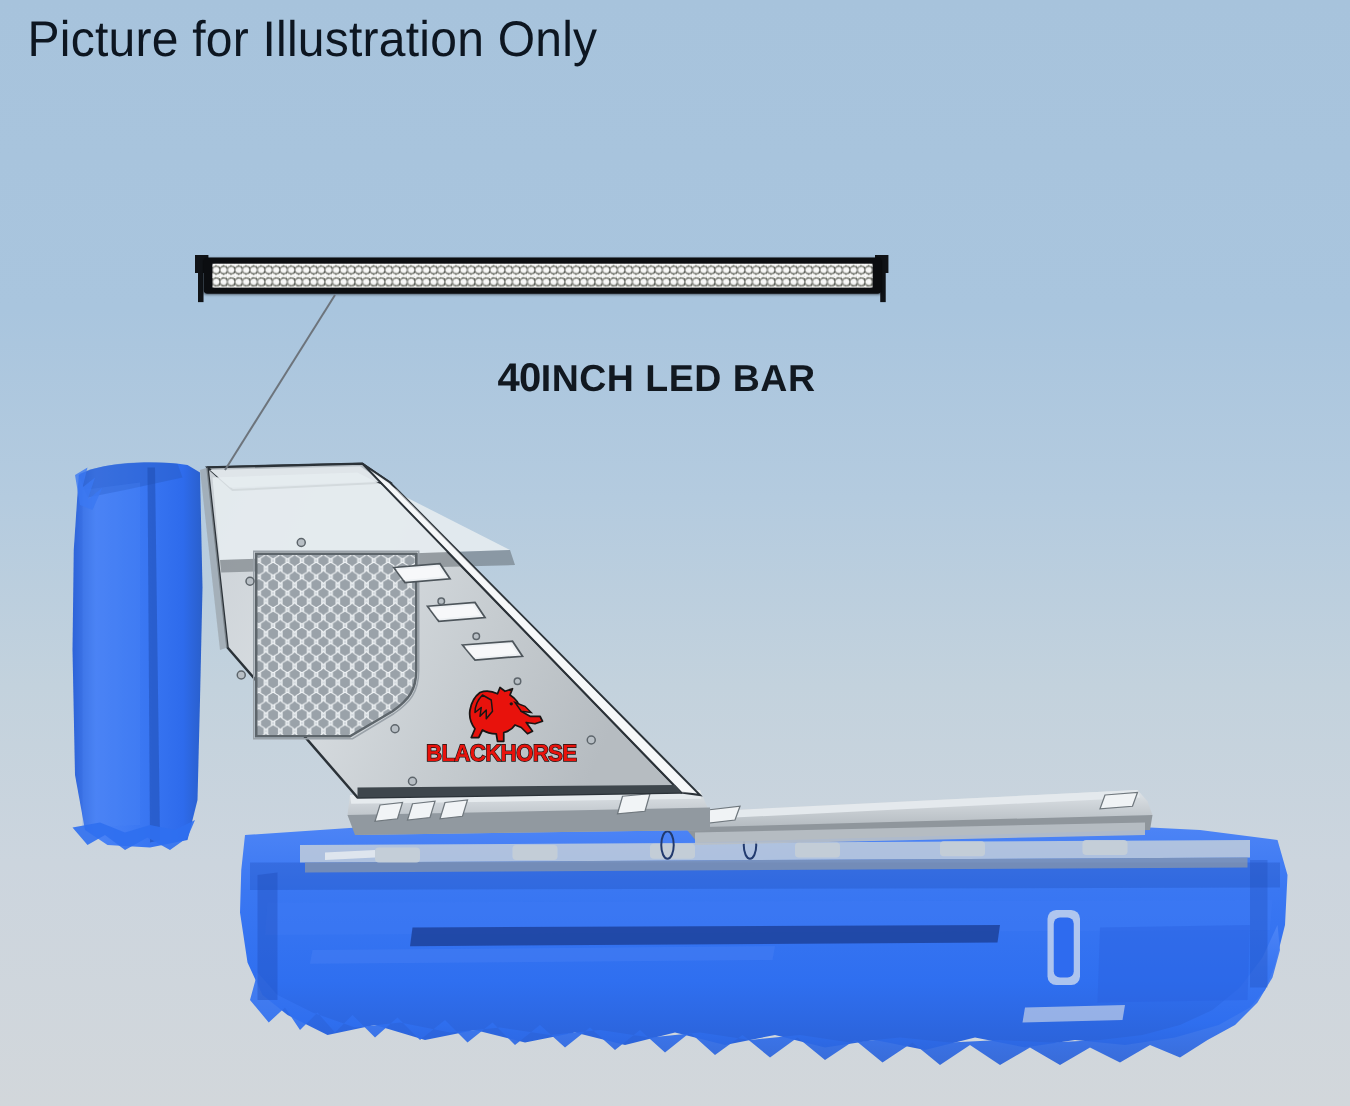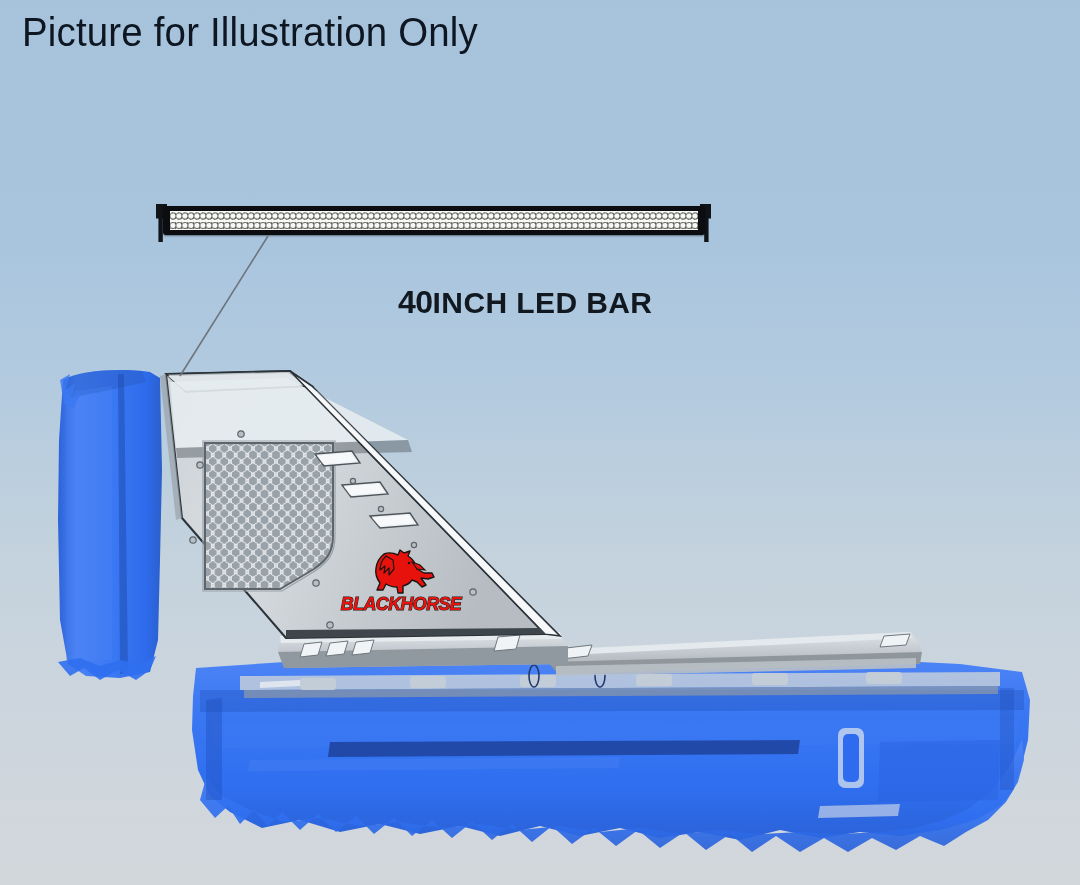--- a/index.html
+++ b/index.html
@@ -82,21 +82,21 @@
     font-family:"Liberation Sans",sans-serif;
     margin-top:41px;
   }
   #led-label .num{font-size:32px;font-weight:700;letter-spacing:-.5px;}
   #led-label .unit{font-size:30px;font-weight:600;letter-spacing:.4px;}
 
   
   #artwork{position:absolute;left:0;top:0;width:1080px;height:885px;}
 
   
-  #bh-logo{position:absolute;left:336px;top:548px;width:130px;height:72px;font-style:italic;}
+  #bh-logo{position:absolute;left:336px;top:548px;width:130px;height:72px;}
   #bh-horse{position:absolute;left:28px;top:0;width:78px;height:50px;}
   #bh-word{
     position:absolute;left:0;top:45px;width:130px;
     text-align:center;
     font-family:"Liberation Sans",sans-serif;
     font-weight:700;
     font-size:19px;
     letter-spacing:-.6px;
     color:#e8120c;
     transform:scaleX(.94);

